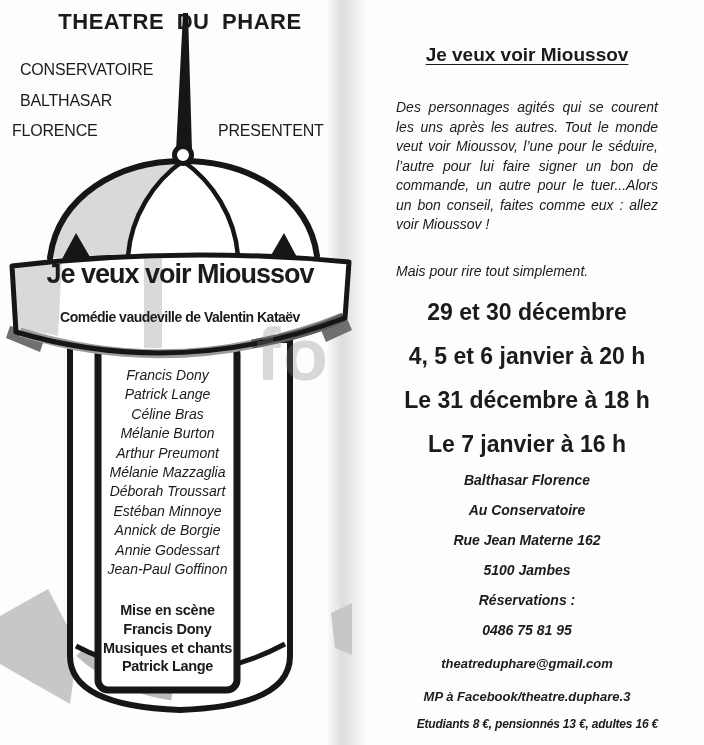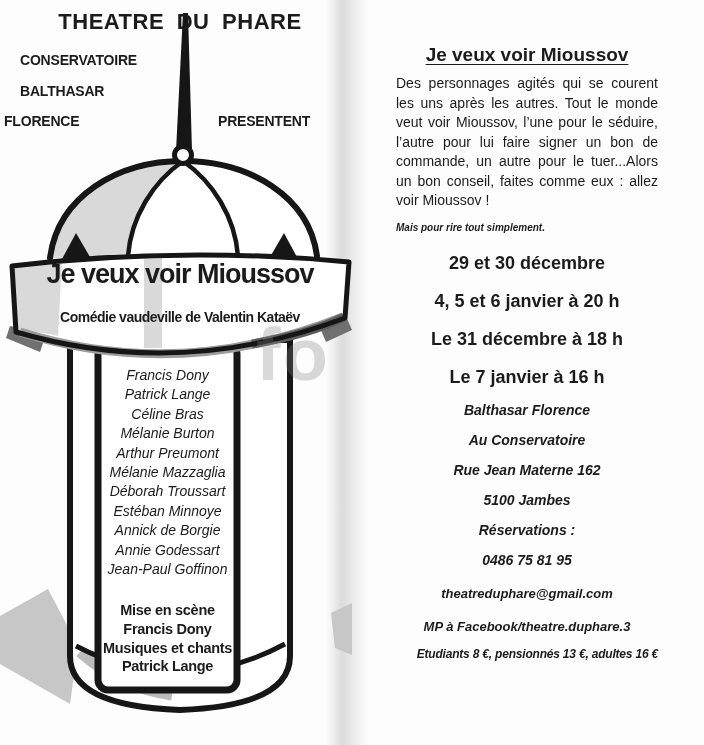--- a/index.html
+++ b/index.html
@@ -13,24 +13,24 @@
   .left-panel svg { position:absolute; left:0; top:0; }
   .fold-shading {
     position:absolute; left:326px; top:0; width:42px; height:745px;
     background:linear-gradient(to right, rgba(0,0,0,0) 0%, rgba(0,0,0,0.13) 38%, rgba(0,0,0,0) 100%);
     pointer-events:none;
   }
   .lp-title {
     position:absolute; left:0; top:9px; width:360px; text-align:center;
     font-size:22px; font-weight:bold; letter-spacing:0.5px; word-spacing:6px; white-space:nowrap;
   }
-  .lp-line { position:absolute; font-size:14px; font-weight:bold; letter-spacing:-0.2px; white-space:nowrap; }
+  .lp-line { position:absolute; font-size:16px; font-weight:normal; letter-spacing:-0.2px; white-space:nowrap;margin-top:9px; }
   .lp-conservatoire { left:20px; top:52px; }
   .lp-balthasar     { left:20px; top:83px; }
-  .lp-florence      { left:4px; top:113px; }
+  .lp-florence      { left:12px; top:113px; }
   .lp-presentent    { left:218px; top:113px; }
   .banner-title {
     position:absolute; left:10px; top:259px; width:340px; text-align:center;
     font-size:27px; font-weight:bold; letter-spacing:-1px; white-space:nowrap;
   }
   .banner-subtitle {
     position:absolute; left:10px; top:309px; width:340px; text-align:center;
     font-size:14px; font-weight:bold; letter-spacing:-0.5px; white-space:nowrap;
   }
   .cast-list {
@@ -45,25 +45,25 @@
     position:absolute; left:256px; top:312px; font-size:74px; font-weight:bold;
     color:rgba(130,130,130,0.30); letter-spacing:2px; pointer-events:none;
   }
   
   .right-panel { position:absolute; left:396px; top:44px; width:262px; }
   .rp-title {
     text-align:center; font-size:19px; font-weight:bold;
     text-decoration:underline; text-underline-offset:3px; white-space:nowrap;
   }
   .rp-synopsis {
-    margin-top:8px; font-size:14px; 
+    margin-top:32px; font-size:14px; font-style:italic;
     line-height:19.5px; text-align:justify;
   }
-  .rp-tagline { margin-top:11px; font-size:10px; font-style:italic;font-weight:bold; }
-  .rp-date { margin-top:17px; text-align:center; font-size:18px; font-weight:bold; white-space:nowrap; }
+  .rp-tagline { margin-top:28px; font-size:14px; font-style:italic; }
+  .rp-date { margin-top:17px; text-align:center; font-size:23px; font-weight:bold; white-space:nowrap; }
   .rp-date-first { margin-top:20px; }
   .rp-note { margin-top:13px; text-align:center; font-size:12.5px; font-weight:bold; letter-spacing:-0.3px; white-space:nowrap; }
   .rp-venue { margin-top:14px; text-align:center; font-size:14px; font-weight:bold; font-style:italic; white-space:nowrap; }
   .rp-contact { margin-top:18px; text-align:center; font-size:13px; font-weight:bold; font-style:italic; white-space:nowrap; }
   .rp-prices { margin-top:13px; text-align:right; font-size:12px; font-weight:bold; font-style:italic; letter-spacing:-0.2px; white-space:nowrap; }
 </style>
 </head>
 <body>
 
 <div class="page">

